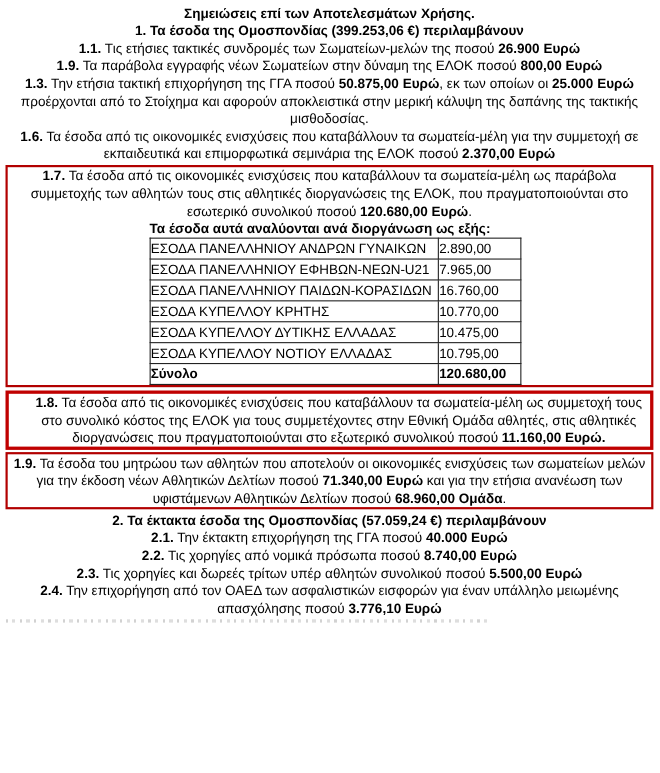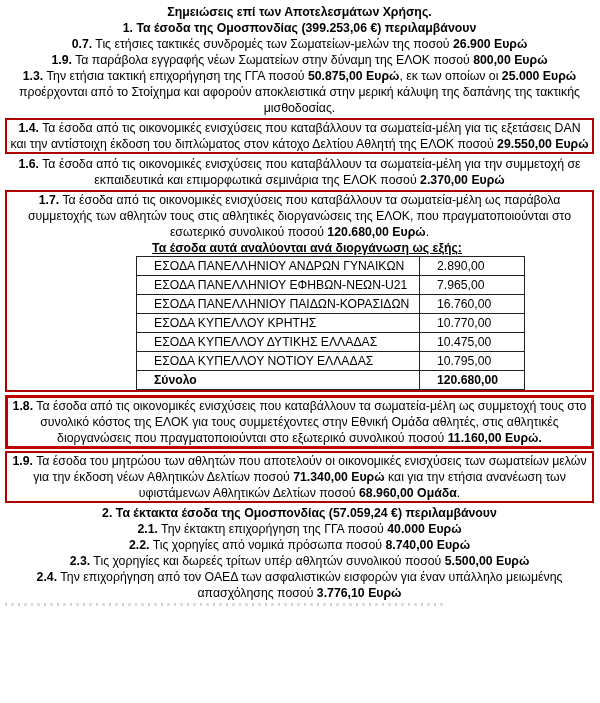--- a/index.html
+++ b/index.html
@@ -4,51 +4,48 @@
 <title>Document</title>
 <style>
   html,body{margin:0;padding:0;background:#fff;overflow:hidden;}
   body{width:600px;height:703px;color:#000;
        font-family:"Liberation Sans","DejaVu Sans",sans-serif;
        font-size:12.3px;line-height:16px;}
   .page{padding:4px 6px 0 5px;width:589px;}
   p{margin:0;padding:0;text-align:center;}
   .b{font-weight:bold;}
   .box{border:2px solid #b20000;padding:0 3px;margin:2px 0;}
-  .box.strong{border-width:3px;border-color:#c00000;margin:3px 0 2px 0;}
+  .box.strong{border-width:3px;border-color:#c00000;margin:3px 0 2px 0;padding-left:20px;}
   .tablewrap{margin:0 0 0 126px;width:342px;}
-  .caption{font-weight:bold;text-align:center;white-space:nowrap;text-decoration:underline;}
+  .caption{font-weight:bold;text-align:left;white-space:nowrap;}
   table{border-collapse:collapse;width:338px;table-layout:fixed;}
-  td{border:1.5px solid #222;padding:1px 17px;height:16px;overflow:hidden;
+  td{border:1.5px solid #222;padding:1px 0;height:16px;overflow:hidden;
      white-space:nowrap;font-size:12.2px;}
   td.lbl{width:248px;}
   td.val{width:70px;}
   tr.total td{font-weight:bold;}
   .remnant{height:3px;width:438px;margin-top:2px;opacity:.45;overflow:hidden;
      background:repeating-linear-gradient(90deg,#9a9a9a 0 2px,transparent 2px 6px,
        #b5b5b5 6px 9px,transparent 9px 13px);}
 </style>
 </head>
 <body>
 
 <div class="page">
 
   <p class="b">Σημειώσεις επί των Αποτελεσμάτων Χρήσης.</p>
 
   <p class="b">1. Τα έσοδα της Ομοσπονδίας (399.253,06 €) περιλαμβάνουν</p>
 
-  <p><span class="b">0.7.</span><span> Τις ετήσιες τακτικές συνδρομές των Σωματείων-μελών της ποσού </span><span class="b">26.900 Ευρώ</span></p>
+  <p><span class="b">1.1.</span><span> Τις ετήσιες τακτικές συνδρομές των Σωματείων-μελών της ποσού </span><span class="b">26.900 Ευρώ</span></p>
 
   <p><span class="b">1.9.</span><span> Τα παράβολα εγγραφής νέων Σωματείων στην δύναμη της ΕΛΟΚ ποσού </span><span class="b">800,00 Ευρώ</span></p>
 
   <p><span class="b">1.3.</span><span> Την ετήσια τακτική επιχορήγηση της ΓΓΑ ποσού </span><span class="b">50.875,00 Ευρώ</span><span>, εκ των οποίων οι </span><span class="b">25.000 Ευρώ</span><span> προέρχονται από το Στοίχημα και αφορούν αποκλειστικά στην μερική κάλυψη της δαπάνης της τακτικής μισθοδοσίας.</span></p>
 
-  <div class="box">
-    <p><span class="b">1.4.</span><span> Τα έσοδα από τις οικονομικές ενισχύσεις που καταβάλλουν τα σωματεία-μέλη για τις εξετάσεις DAN και την αντίστοιχη έκδοση του διπλώματος στον κάτοχο Δελτίου Αθλητή της ΕΛΟΚ ποσού </span><span class="b">29.550,00 Ευρώ</span></p>
-  </div>
 
 
   <p><span class="b">1.6.</span><span> Τα έσοδα από τις οικονομικές ενισχύσεις που καταβάλλουν τα σωματεία-μέλη για την συμμετοχή σε εκπαιδευτικά και επιμορφωτικά σεμινάρια της ΕΛΟΚ ποσού </span><span class="b">2.370,00 Ευρώ</span></p>
 
   <div class="box">
     <p><span class="b">1.7.</span><span> Τα έσοδα από τις οικονομικές ενισχύσεις που καταβάλλουν τα σωματεία-μέλη ως παράβολα συμμετοχής των αθλητών τους στις αθλητικές διοργανώσεις της ΕΛΟΚ, που πραγματοποιούνται στο εσωτερικό συνολικού ποσού </span><span class="b">120.680,00 Ευρώ</span><span>.</span></p>
     <div class="tablewrap">
       <p class="caption">Τα έσοδα αυτά αναλύονται ανά διοργάνωση ως εξής:</p>
       <table>
         <tbody>

